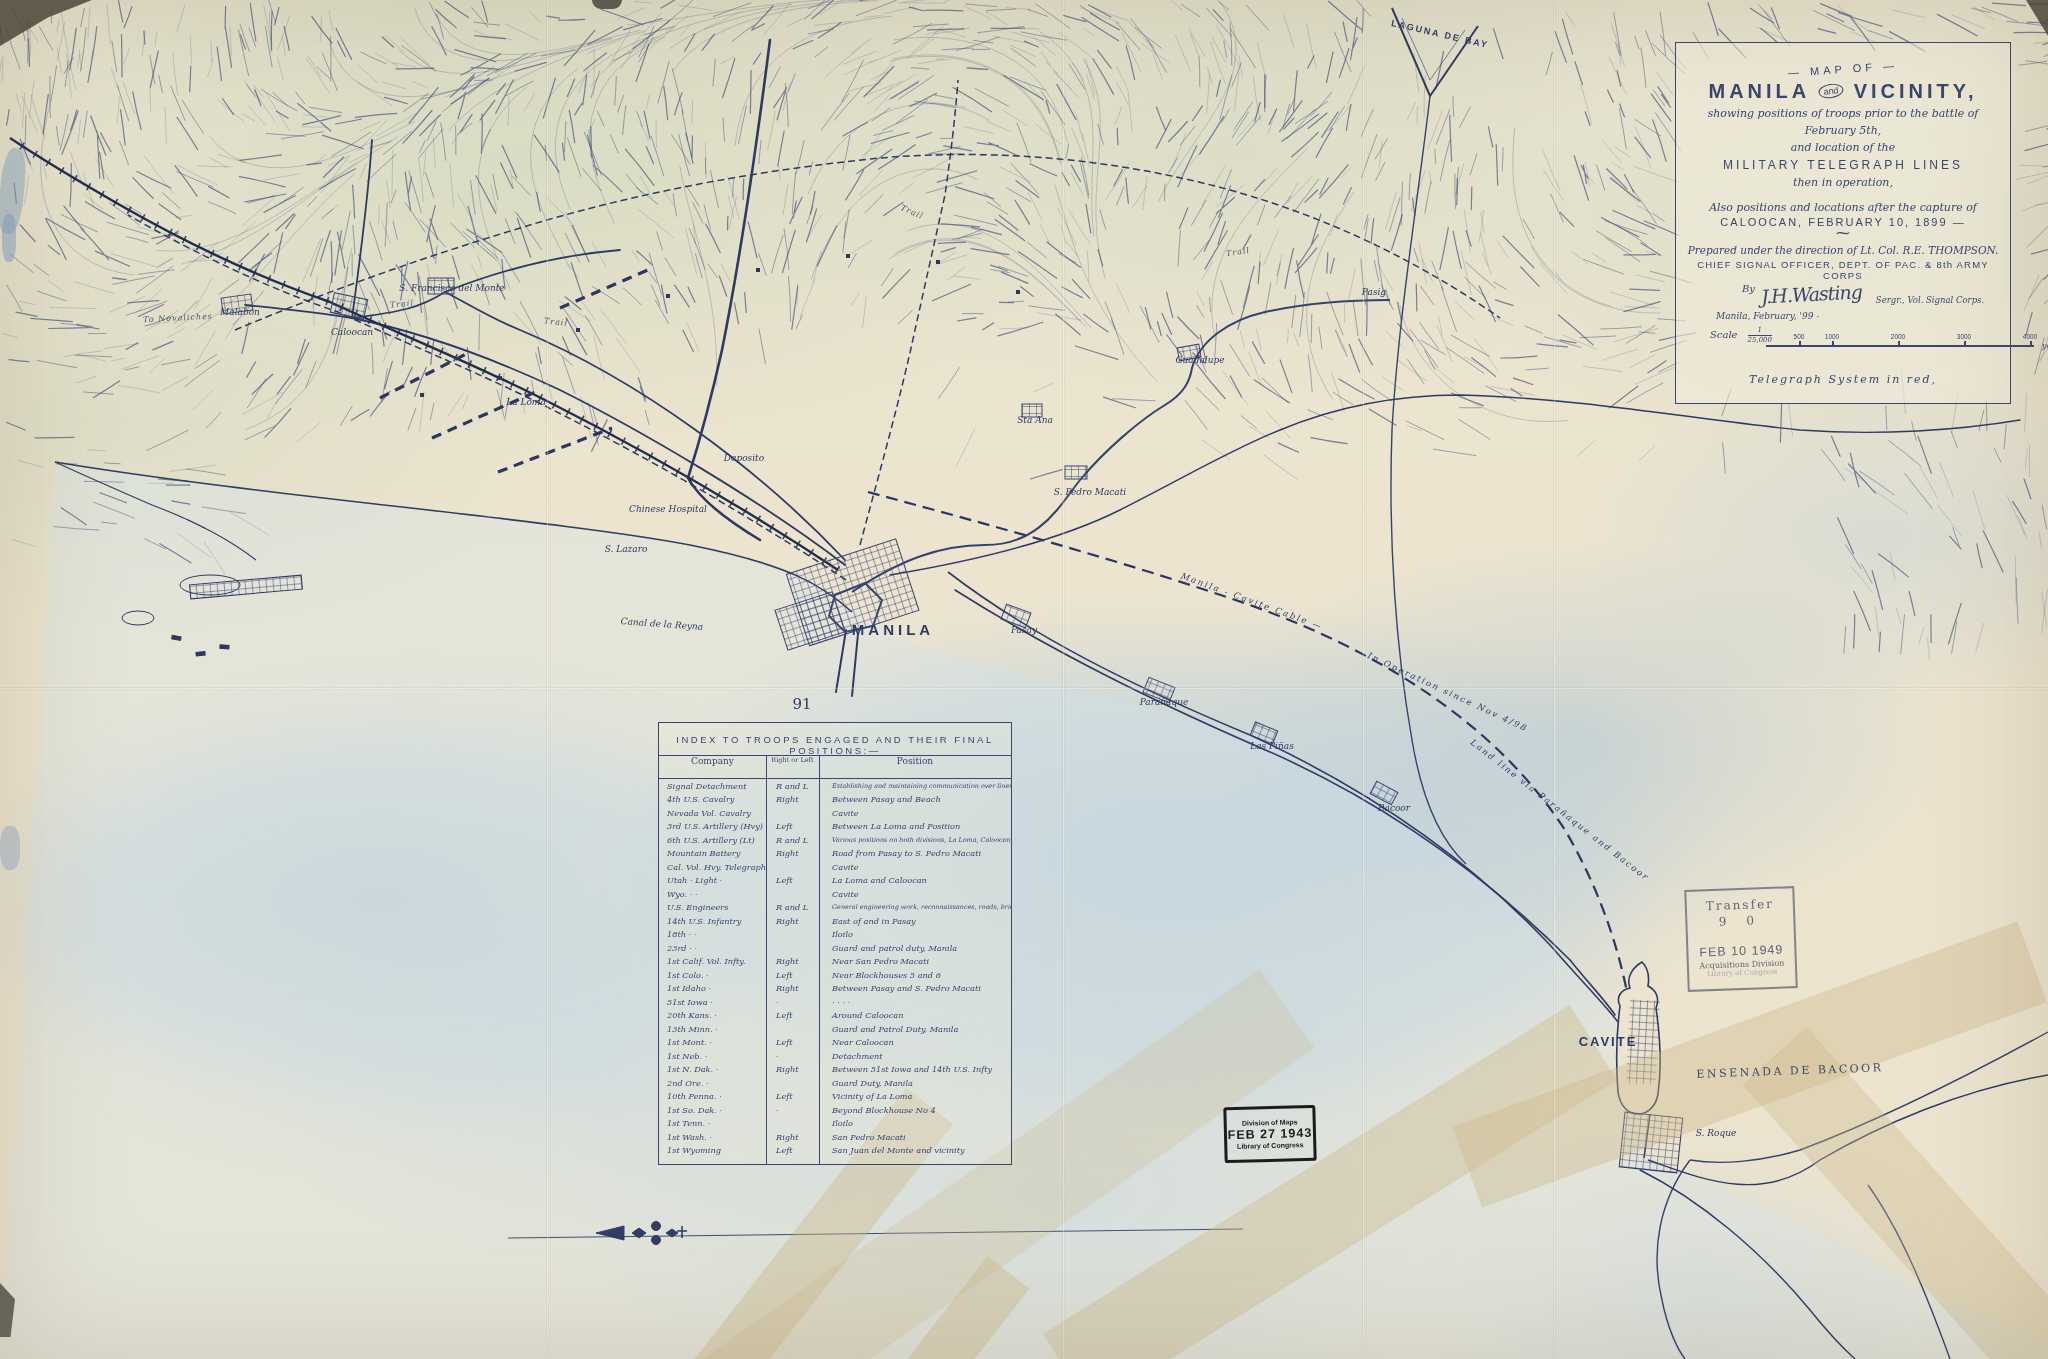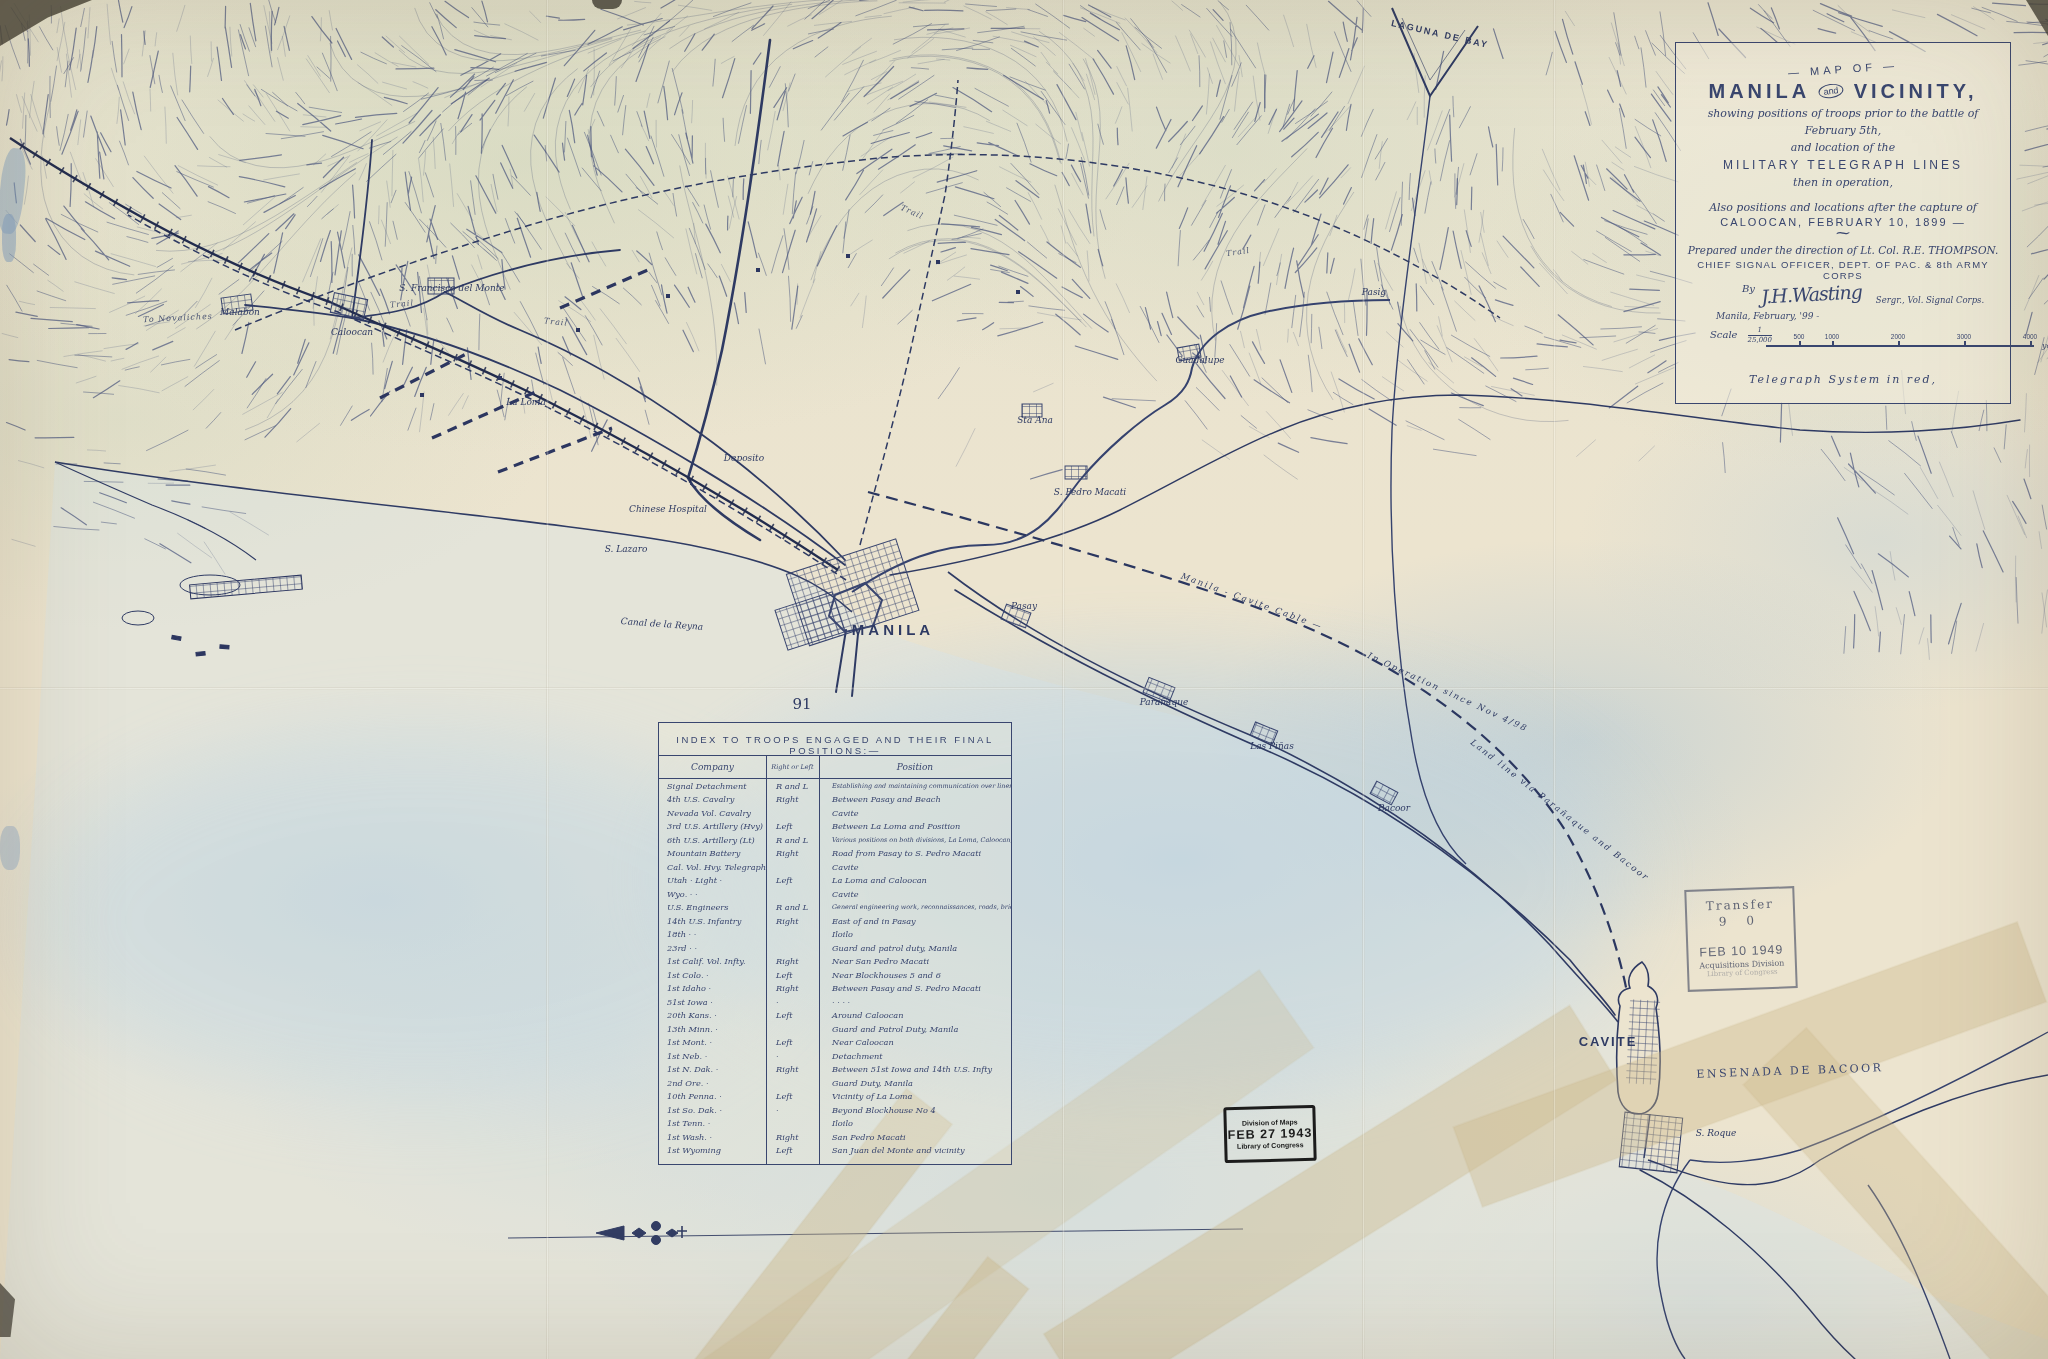--- a/index.html
+++ b/index.html
@@ -72,21 +72,21 @@
   .tb .tickmark{position:absolute;top:-4px;width:1.5px;height:6px;background:#39466f;}
   .tb .tick{position:absolute;top:-12px;font-style:normal;font-size:6.5px;transform:translateX(-50%);font-family:"Liberation Sans",sans-serif;}
   .tb .unit{position:absolute;left:276px;top:-4px;font-size:8px;}
   .tb .foot{font-style:italic;font-size:11px;letter-spacing:2px;margin-top:12px;}
   
   .itable{position:absolute;left:658px;top:722px;width:352px;height:441px;border:1.5px solid #39466f;
       color:#39466f;background:rgba(240,234,216,.25);}
   .itable .ititle{margin-top:11px;text-align:center;font-family:"Liberation Sans",sans-serif;
       font-size:9.5px;letter-spacing:2.5px;}
   .ihead{position:absolute;left:0;right:0;top:32px;height:22px;border-top:1px solid #39466f;border-bottom:1px solid #39466f;
-      display:flex;align-items:center;font-style:italic;font-size:9px;}
+      display:flex;font-size:9px;}
   .ihead .h0{width:107px;text-align:center;}
   .ihead .h1{width:53px;text-align:center;font-size:6.5px;}
   .ihead .h2{flex:1;text-align:center;}
   .isep{position:absolute;top:32px;bottom:0;width:1px;background:#39466f;}
   .irows{position:absolute;left:0;right:0;top:56px;bottom:2px;overflow:hidden;}
   .irow{display:flex;height:13.5px;align-items:center;}
   .icell{font-style:italic;font-size:8.2px;white-space:nowrap;overflow:hidden;}
   .icell.c0{width:103px;padding-left:8px;}
   .icell.c1{width:50px;padding-left:6px;}
   .icell.c2{flex:1;padding-left:6px;}
@@ -272,21 +272,21 @@
       <span class="ml town" style="left: 1716px; top: 1133px; transform: translate(-50%, -50%) rotate(0deg);">S. Roque</span>
       <span class="ml town" style="left: 452px; top: 288px; transform: translate(-50%, -50%) rotate(0deg);">S. Francisco del Monte</span>
       <span class="ml town" style="left: 352px; top: 332px; transform: translate(-50%, -50%) rotate(0deg);">Caloocan</span>
       <span class="ml town" style="left: 240px; top: 312px; transform: translate(-50%, -50%) rotate(0deg);">Malabon</span>
       <span class="ml town" style="left: 526px; top: 402px; transform: translate(-50%, -50%) rotate(0deg);">La Loma</span>
       <span class="ml town" style="left: 668px; top: 509px; transform: translate(-50%, -50%) rotate(0deg);">Chinese Hospital</span>
       <span class="ml town" style="left: 626px; top: 549px; transform: translate(-50%, -50%) rotate(0deg);">S. Lazaro</span>
       <span class="ml town" style="left: 662px; top: 624px; transform: translate(-50%, -50%) rotate(4deg);">Canal de la Reyna</span>
       <span class="ml town" style="left: 744px; top: 458px; transform: translate(-50%, -50%) rotate(0deg);">Deposito</span>
       <span class="ml trail" style="left: 178px; top: 318px; transform: translate(-50%, -50%) rotate(-3deg);">To Novaliches</span>
-      <span class="ml town" style="left: 1024px; top: 606px; transform: translate(-50%, -50%) rotate(0deg);">Pasay</span>
+      <span class="ml town" style="left: 1024px; top: 630px; transform: translate(-50%, -50%) rotate(0deg);">Pasay</span>
       <span class="ml town" style="left: 1164px; top: 702px; transform: translate(-50%, -50%) rotate(0deg);">Parañaque</span>
       <span class="ml town" style="left: 1272px; top: 746px; transform: translate(-50%, -50%) rotate(0deg);">Las Piñas</span>
       <span class="ml town" style="left: 1394px; top: 808px; transform: translate(-50%, -50%) rotate(0deg);">Bacoor</span>
       <span class="ml town" style="left: 1035px; top: 420px; transform: translate(-50%, -50%) rotate(0deg);">Sta Ana</span>
       <span class="ml town" style="left: 1090px; top: 492px; transform: translate(-50%, -50%) rotate(0deg);">S. Pedro Macati</span>
       <span class="ml town" style="left: 1200px; top: 360px; transform: translate(-50%, -50%) rotate(0deg);">Guadalupe</span>
       <span class="ml town" style="left: 1374px; top: 292px; transform: translate(-50%, -50%) rotate(0deg);">Pasig</span>
       <span class="ml trail" style="left: 402px; top: 304px; transform: translate(-50%, -50%) rotate(-5deg);">Trail</span>
       <span class="ml trail" style="left: 556px; top: 322px; transform: translate(-50%, -50%) rotate(6deg);">Trail</span>
       <span class="ml trail" style="left: 912px; top: 212px; transform: translate(-50%, -50%) rotate(24deg);">Trail</span>

